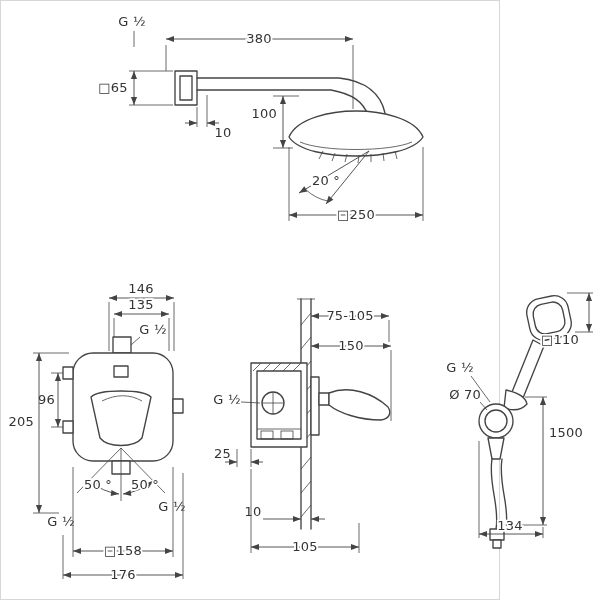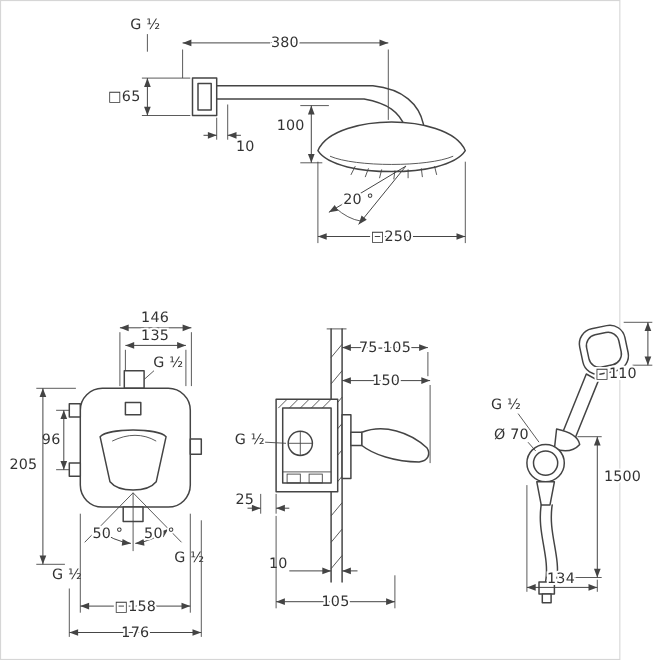--- a/index.html
+++ b/index.html
@@ -1,16 +1,16 @@
 <!DOCTYPE html>
 <html><head>
 <meta charset="utf-8">
 <style>
   html,body{margin:0;padding:0;background:#fff}
-  .frame{width:564px;height:600px;border:1px solid #d6d6d6;box-sizing:border-box;background:#fff}
+  .frame{width:500px;height:600px;border:1px solid #d6d6d6;box-sizing:border-box;background:#fff}
   svg{display:block}
   .obj{fill:none;stroke:#444;stroke-width:1.35;stroke-linejoin:round;stroke-linecap:round}
   .objf{fill:#fff;stroke:#444;stroke-width:1.35;stroke-linejoin:round}
   .thin{fill:none;stroke:#444;stroke-width:.8}
   .dim{fill:none;stroke:#444;stroke-width:.9}
   text.lbl{fill:#333;font:13px "DejaVu Sans", sans-serif;text-anchor:middle;
            stroke:#fff;stroke-width:3.5px;paint-order:stroke;letter-spacing:.2px}
 </style>
 </head>
 <body>

